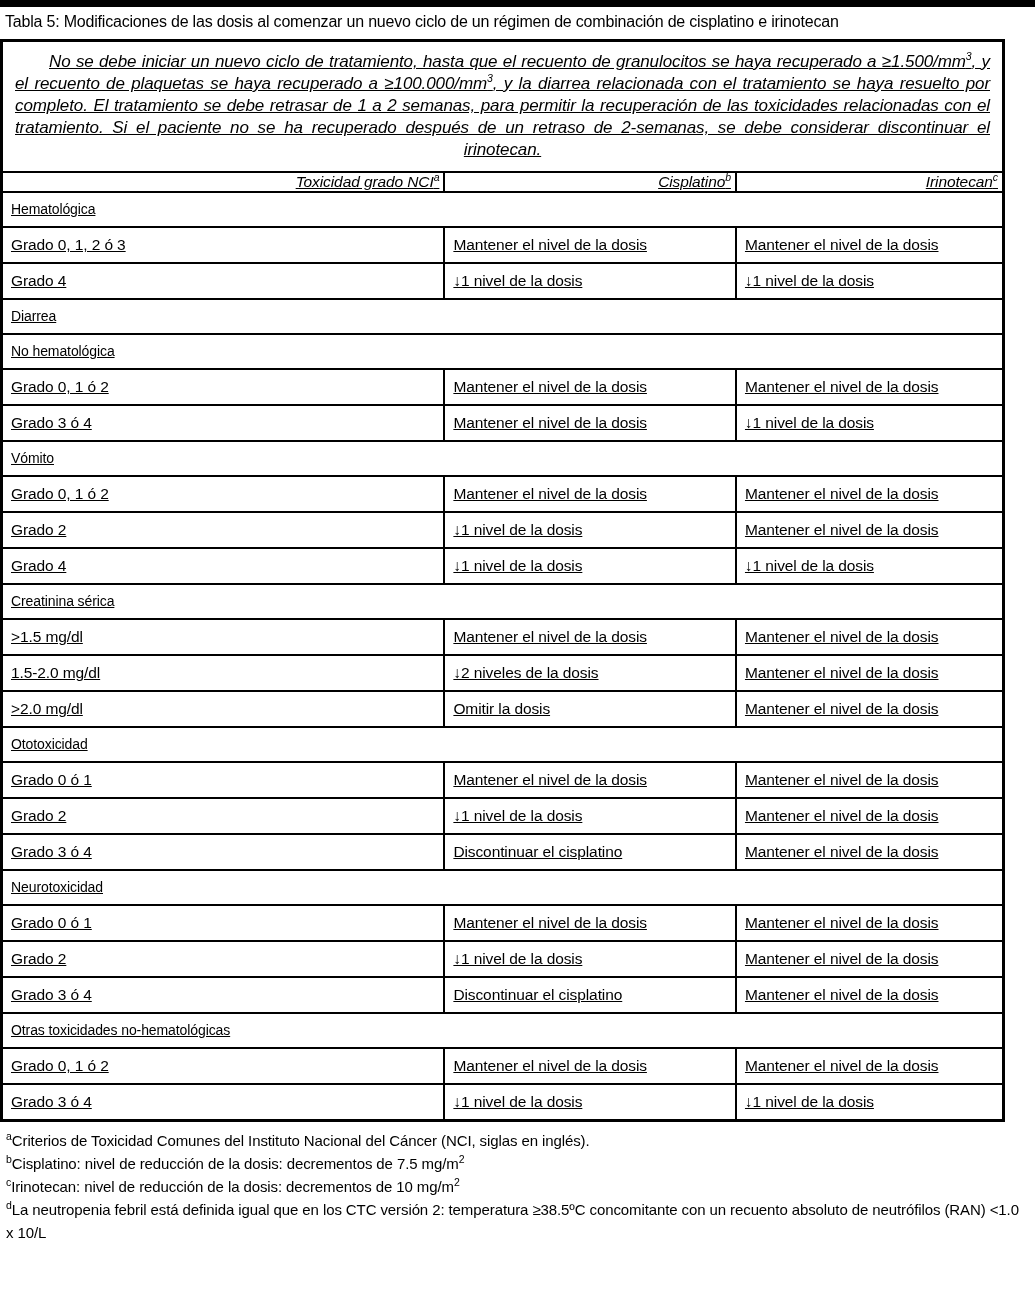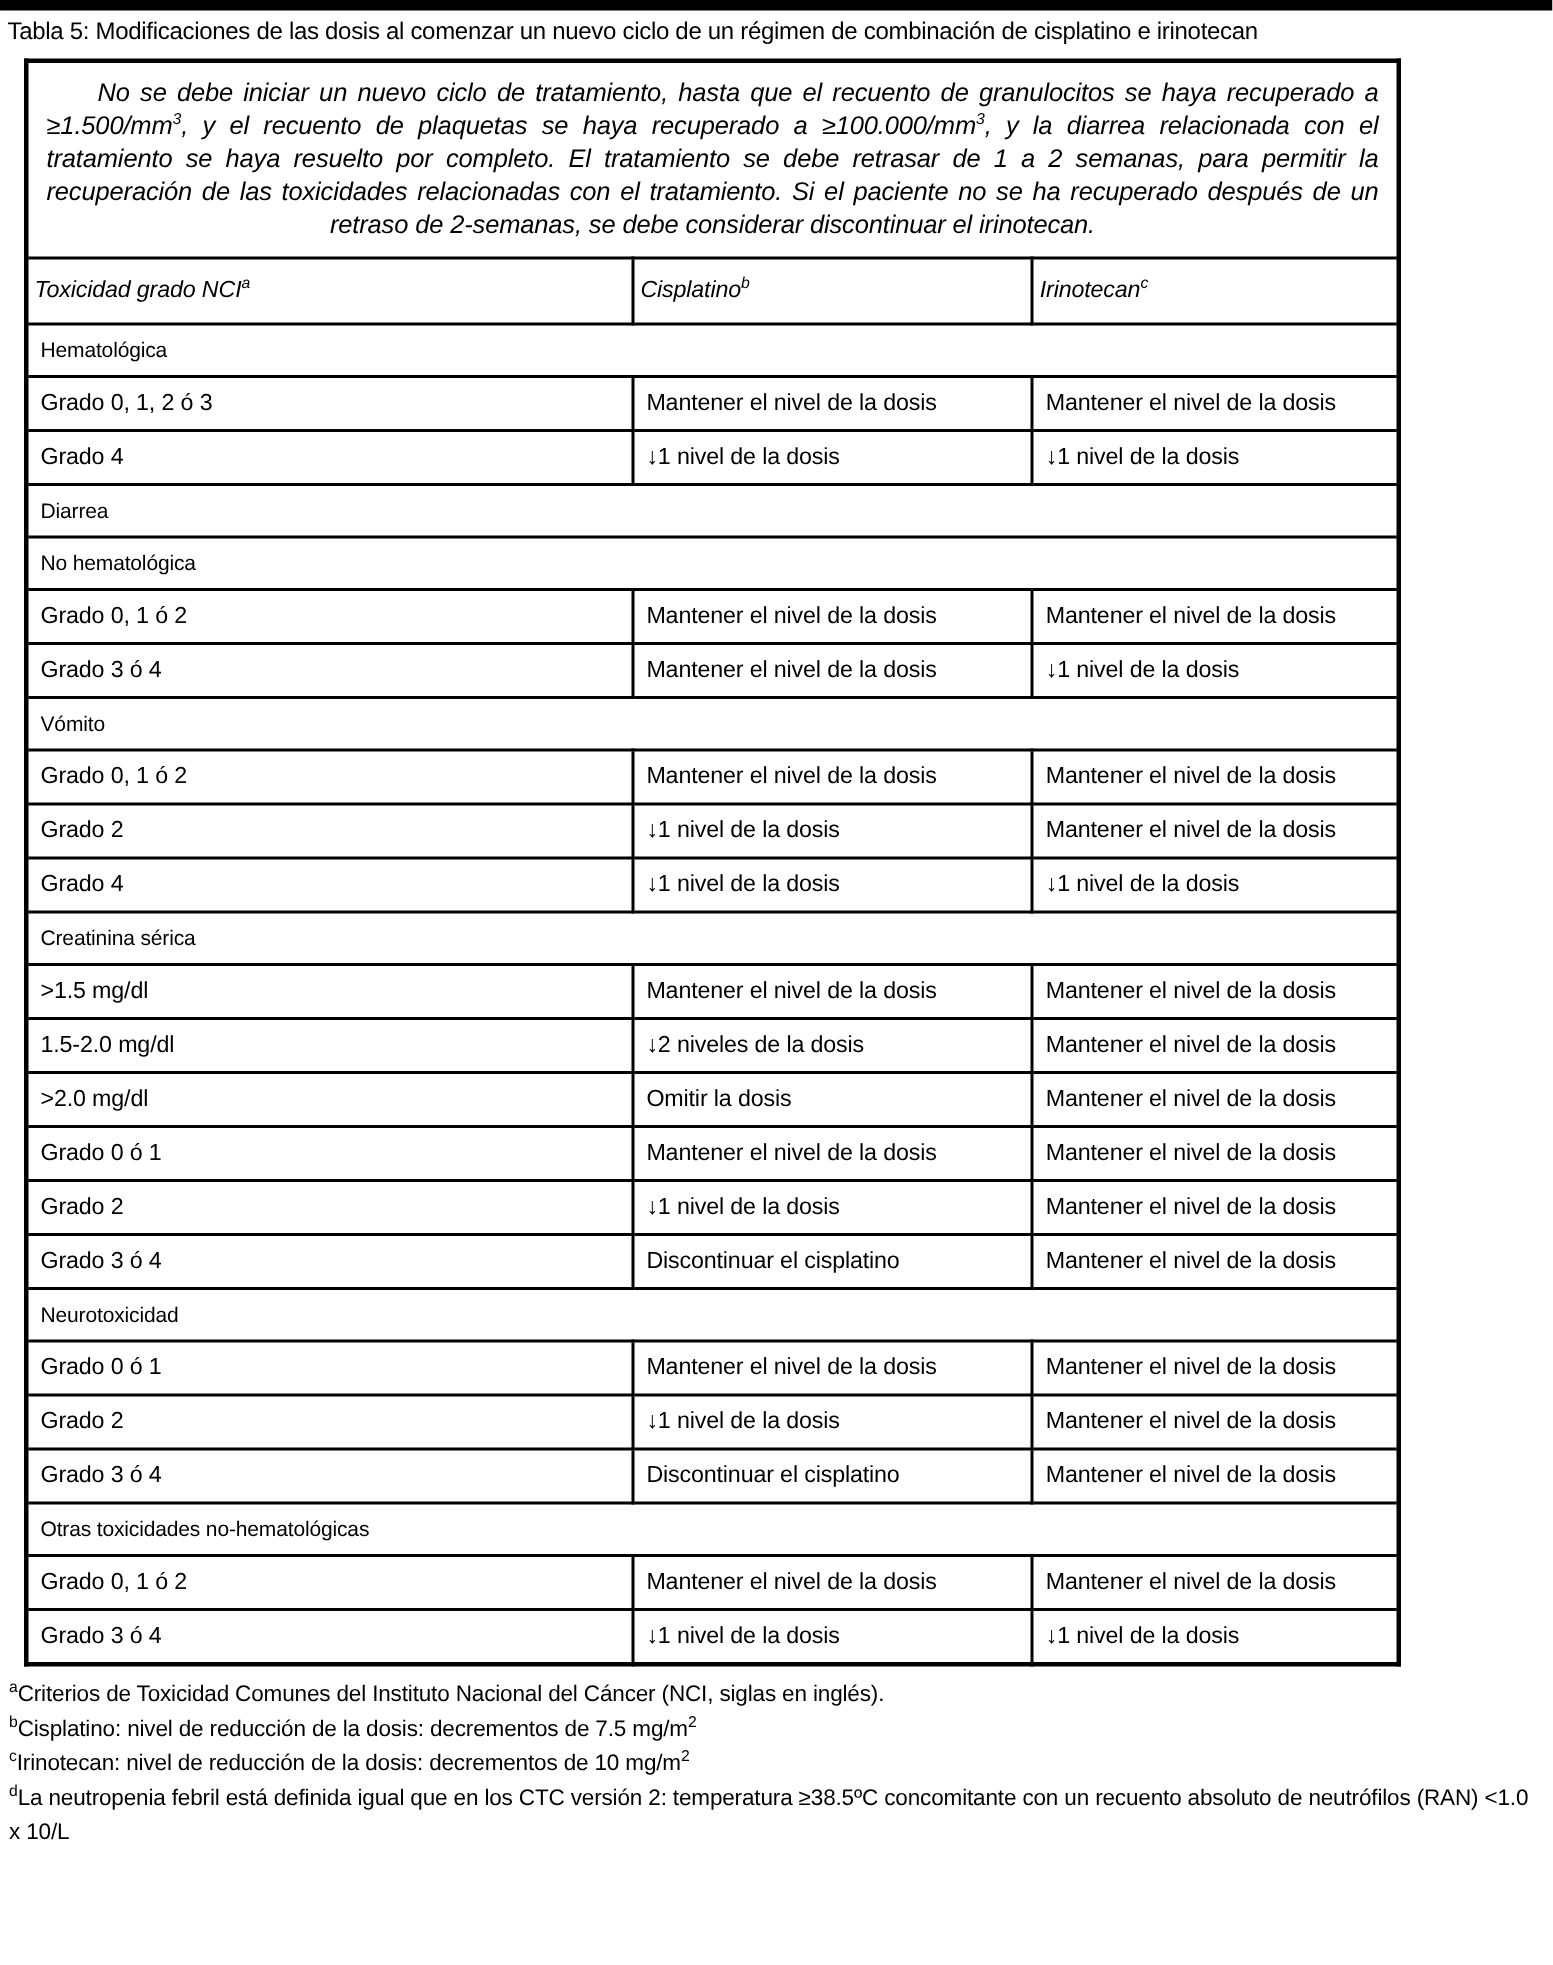--- a/index.html
+++ b/index.html
@@ -21,46 +21,47 @@
     font-weight: normal;
     font-size: 16px;
     line-height: 24px;
     letter-spacing: -0.2px;
     padding: 3px 6px 5px 5px;
   }
   .title-line { display: block; }
 
   table.tox-table {
     border-collapse: collapse;
-    width: 918px;
-    margin: 0 16px;
+    width: 1005px;
+    margin: 0 0;
     border: 3px solid #000;
     table-layout: fixed;
+    text-decoration: underline;
   }
   table.tox-table th, table.tox-table td {
     border: 2px solid #000;
   }
 
   .intro-cell {
     font-style: italic;
     font-size: 17px;
     line-height: 22px;
     text-align: justify;
     text-align-last: center;
     text-indent: 34px;
     padding: 9px 12px 10px 12px;
     letter-spacing: -0.1px;
   }
 
   .col-head {
     font-style: italic;
     font-weight: normal;
     font-size: 15.5px;
-    text-align: left;
-    padding: 12px 4px;
+    text-align: right;
+    padding: 0 4px;
     letter-spacing: -0.1px;
   }
 
   .section-cell {
     font-size: 14px;
     padding: 8px 8px 9px 8px;
     letter-spacing: -0.1px;
   }
   .data-cell {
     font-size: 15.5px;
@@ -169,20 +170,23 @@
           <td class="data-cell first">1.5-2.0 mg/dl</td>
           <td class="data-cell">↓2 niveles de la dosis</td>
           <td class="data-cell">Mantener el nivel de la dosis</td>
         </tr>
         <tr>
           <td class="data-cell first">&gt;2.0 mg/dl</td>
           <td class="data-cell">Omitir la dosis</td>
           <td class="data-cell">Mantener el nivel de la dosis</td>
         </tr>
         <tr>
+          <td colspan="3" class="section-cell">Ototoxicidad</td>
+        </tr>
+        <tr>
           <td class="data-cell first">Grado 0 ó 1</td>
           <td class="data-cell">Mantener el nivel de la dosis</td>
           <td class="data-cell">Mantener el nivel de la dosis</td>
         </tr>
         <tr>
           <td class="data-cell first">Grado 2</td>
           <td class="data-cell">↓1 nivel de la dosis</td>
           <td class="data-cell">Mantener el nivel de la dosis</td>
         </tr>
         <tr>

